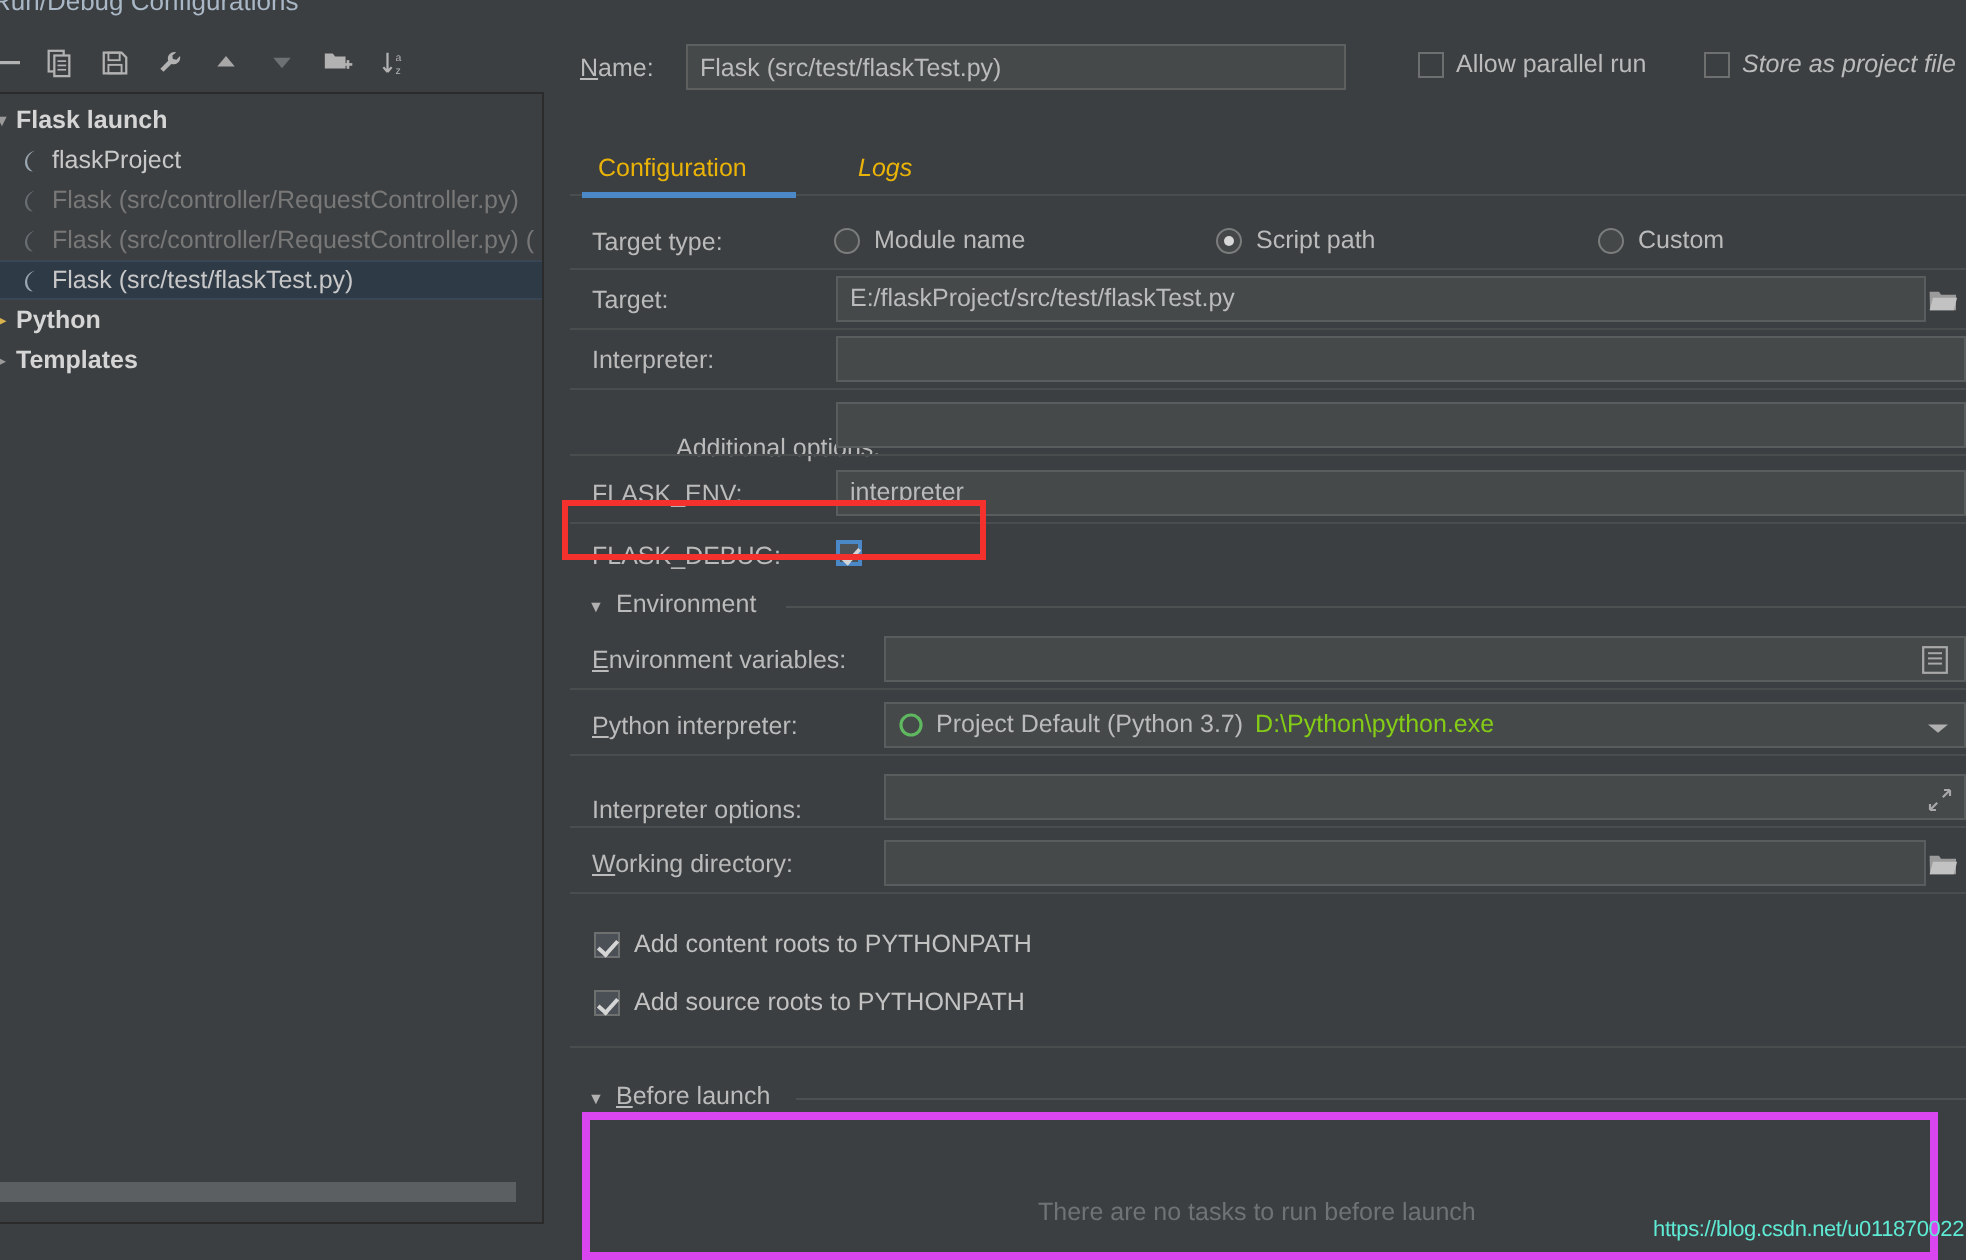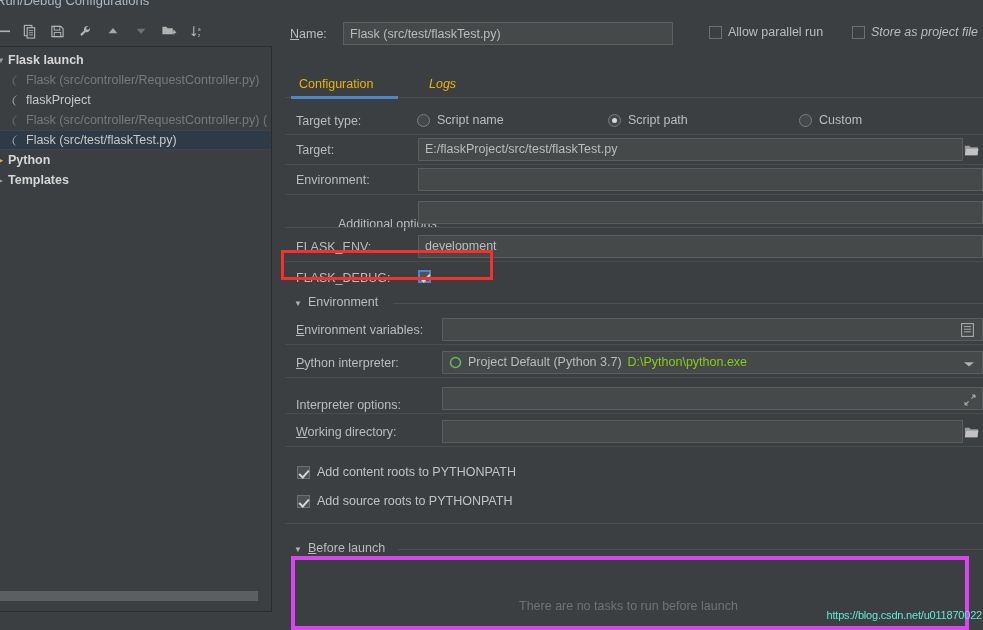--- a/index.html
+++ b/index.html
@@ -453,36 +453,36 @@
       </div>
     </div>
 
     <div class="tree">
 
       <div class="tnode group" style="margin-top:3px;">
         <span class="arrow">▼</span>
         <span class="tlabel">Flask launch</span>
       </div>
 
+      <div class="tnode child">
+        <span class="ficon">
+          <svg width="12" height="13" viewBox="0 0 12 13">
+              <path d="M7.5 1.2c-3 .7-5 3.2-5 6 0 2.4 1.6 4.3 3.9 4.6-1.8-1.1-2.8-2.9-2.8-5 0-2.1 1.3-4.2 3.9-5.6z" fill="#9aa7b0"></path>
+            </svg>
+        </span>
+        <span class="tlabel">flaskProject</span>
+      </div>
+
       <div class="tnode child dim">
         <span class="ficon">
           <svg width="12" height="13" viewBox="0 0 12 13">
               <path d="M7.5 1.2c-3 .7-5 3.2-5 6 0 2.4 1.6 4.3 3.9 4.6-1.8-1.1-2.8-2.9-2.8-5 0-2.1 1.3-4.2 3.9-5.6z" fill="#9aa7b0"></path>
             </svg>
         </span>
         <span class="tlabel">Flask (src/controller/RequestController.py)</span>
-      </div>
-
-      <div class="tnode child">
-        <span class="ficon">
-          <svg width="12" height="13" viewBox="0 0 12 13">
-              <path d="M7.5 1.2c-3 .7-5 3.2-5 6 0 2.4 1.6 4.3 3.9 4.6-1.8-1.1-2.8-2.9-2.8-5 0-2.1 1.3-4.2 3.9-5.6z" fill="#9aa7b0"></path>
-            </svg>
-        </span>
-        <span class="tlabel">flaskProject</span>
       </div>
 
       <div class="tnode child dim">
         <span class="ficon">
           <svg width="12" height="13" viewBox="0 0 12 13">
               <path d="M7.5 1.2c-3 .7-5 3.2-5 6 0 2.4 1.6 4.3 3.9 4.6-1.8-1.1-2.8-2.9-2.8-5 0-2.1 1.3-4.2 3.9-5.6z" fill="#9aa7b0"></path>
             </svg>
         </span>
         <span class="tlabel">Flask (src/controller/RequestController.py) (</span>
       </div>
@@ -534,21 +534,21 @@
       <div class="tabs-rule"></div>
       <div class="tab-underline"></div>
     </div>
 
     <div class="form">
 
       <div class="row" style="top:12px;height:22px;">
         <div class="lbl" style="top:4px;">Target type:</div>
         <label class="radio-wrap" style="left:132px;top:3px;">
           <span class="radio"></span>
-          <span>Script name</span>
+          <span>Module name</span>
         </label>
         <label class="radio-wrap" style="left:323px;top:3px;">
           <span class="radio on"></span>
           <span>Script path</span>
         </label>
         <label class="radio-wrap" style="left:514px;top:3px;">
           <span class="radio"></span>
           <span>Custom</span>
         </label>
       </div>
@@ -560,34 +560,34 @@
         <div class="icon-btn" style="left:677px;top:3px;">
           <svg width="15" height="13" viewBox="0 0 16 14">
             <path d="M0.8 2h5l1.2 1.6h8v8.4h-14z" fill="#9b9b9b"></path>
             <path d="M2.6 5.2h13L13.8 12H0.8z" fill="#c2c2c2"></path>
           </svg>
         </div>
       </div>
       <div class="env-sep" style="left:0;top:66px;width:698px;"></div>
 
       <div class="row" style="top:70px;height:24px;">
-        <div class="lbl" style="top:5px;">Environment:</div>
+        <div class="lbl" style="top:5px;">Interpreter:</div>
         <div class="fld empty" style="left:133px;top:0px;width:565px;"></div>
       </div>
       <div class="env-sep" style="left:0;top:96px;width:698px;"></div>
 
       <div class="row" style="top:103px;height:24px;">
         <div class="lbl" style="top:16px;margin-left:42px;">Additional options:</div>
         <div class="fld empty" style="left:133px;top:0px;width:565px;"></div>
       </div>
       <div class="env-sep" style="left:0;top:129px;width:698px;"></div>
 
       <div class="row" style="top:137px;height:24px;">
         <div class="lbl" style="top:5px;">FLASK_ENV:</div>
-        <div class="fld" style="left:133px;top:0px;width:565px;">development</div>
+        <div class="fld" style="left:133px;top:0px;width:565px;">interpreter</div>
       </div>
       <div class="env-sep" style="left:0;top:163px;width:698px;"></div>
 
       <div class="row" style="top:170px;height:22px;">
         <div class="lbl" style="top:3px;">FLASK_DEBUG:</div>
         <label class="cbx-line" style="left:133px;top:2px;">
           <span class="box accent checked"></span>
         </label>
       </div>
 

